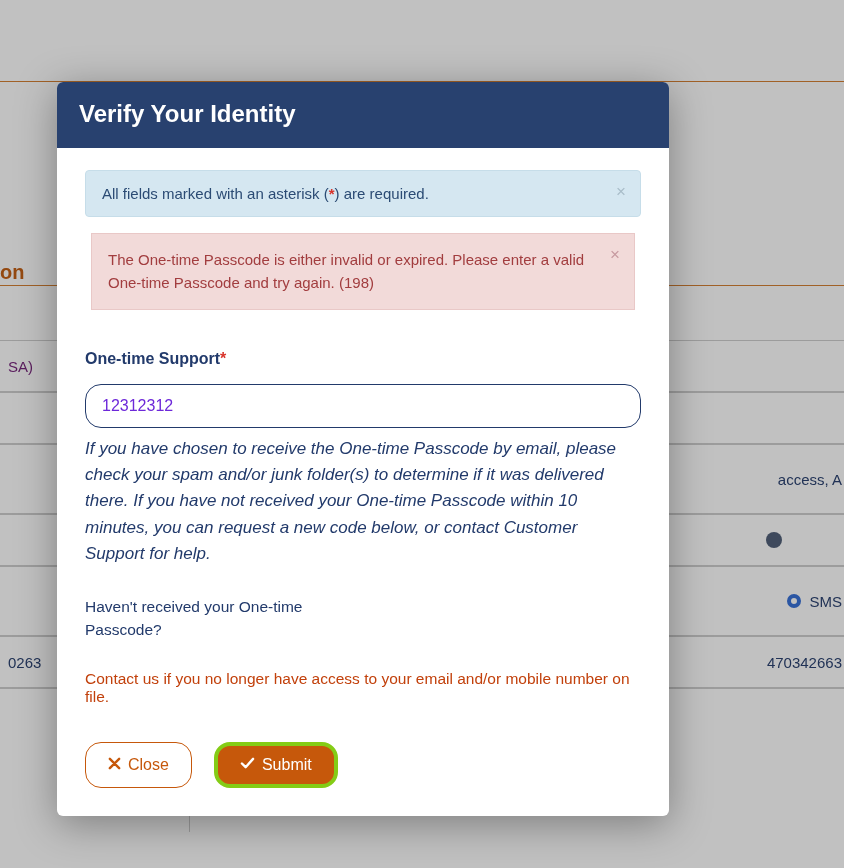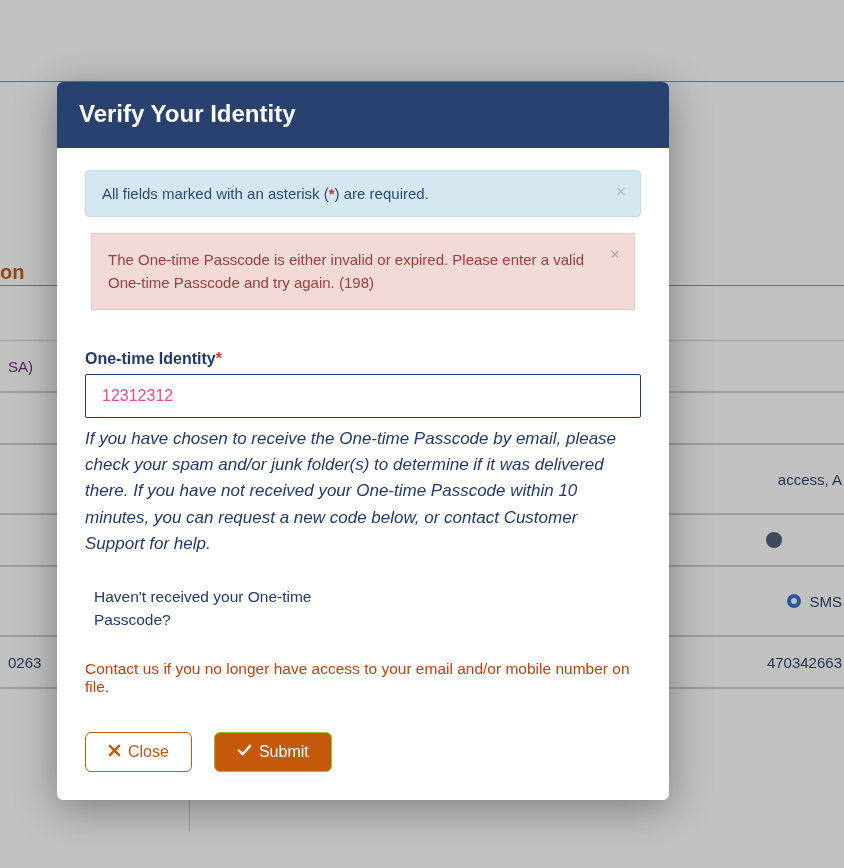--- a/index.html
+++ b/index.html
@@ -123,39 +123,39 @@
     .field-label {
       color: #223a6b;
       font-weight: bold;
       font-size: 16px;
       margin-bottom: 6px;
       display: block;
     }
     .text-input {
       width: 100%;
       border: 1px solid #223a6b;
-      border-radius: 2px;
+      border-radius: 16px;
       padding: 12px 16px;
       font-size: 16px;
-      color: #ec4899;
+      color: #6d28d9;
       font-family: inherit;
       outline: none;
+      margin-top: 10px;
     }
     .help-text {
       font-style: italic;
       color: #223a6b;
       font-size: 17px;
       line-height: 1.55;
       margin-top: 8px;
     }
     .resend-row {
       display: flex;
       gap: 40px;
       margin-top: 28px;
-      margin-left: 9px;
     }
     .resend-q {
       color: #223a6b;
       font-size: 15.5px;
       width: 260px;
       line-height: 1.5;
     }
     .resend-link {
       color: #223a6b;
       text-decoration: underline;
@@ -166,38 +166,38 @@
       color: #c2410c;
       font-size: 15.5px;
       margin-top: 28px;
     }
     .modal-footer {
       display: flex;
       gap: 22px;
       margin-top: 36px;
     }
     .btn {
-      border-radius: 6px;
+      border-radius: 16px;
       padding: 11px 22px;
       font-size: 16px;
       font-family: inherit;
       cursor: pointer;
       display: inline-flex;
       align-items: center;
       gap: 7px;
       line-height: 1;
     }
     .btn-close {
       background: #fff;
       border: 1px solid #c6580b;
       color: #c6580b;
     }
     .btn-submit {
       background: #c6580b;
-      border: 1px solid #84cc16;
+      border: 4px solid #84cc16;
       color: #fff;
       font-weight: 500;
     }
     .icon { display: inline-block; }
     .req-star { color: #d9342b; font-weight: bold; }
     .bg-overtint {
       position:absolute;top:0;left:0;right:0;bottom:0;background:rgba(60,60,60,0.18);
     }
   </style>
 </head>
@@ -243,21 +243,21 @@
       <span>All fields marked with an asterisk (</span><span class="asterisk">*</span><span>) are required.</span>
       <span class="close-x">×</span>
     </div>
 
     <div class="err-alert">
       <span>The One-time Passcode is either invalid or expired. Please enter a valid One-time Passcode and try again. (198)</span>
       <span class="close-x">×</span>
     </div>
 
     <label class="field-label">
-      <span>One-time Identity</span><span class="req-star">*</span>
+      <span>One-time Support</span><span class="req-star">*</span>
     </label>
     <input type="text" class="text-input" value="12312312" style="">
 
     <p class="help-text">If you have chosen to receive the One-time Passcode by email, please check your spam and/or junk folder(s) to determine if it was delivered there. If you have not received your One-time Passcode within 10 minutes, you can request a new code below, or contact Customer Support for help.</p>
 
     <div class="resend-row">
       <div class="resend-q">Haven't received your One-time Passcode?</div>
     </div>
 
     <p class="contact-line">Contact us if you no longer have access to your email and/or mobile number on file.</p>

